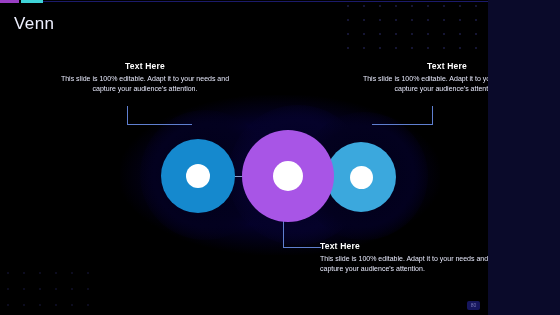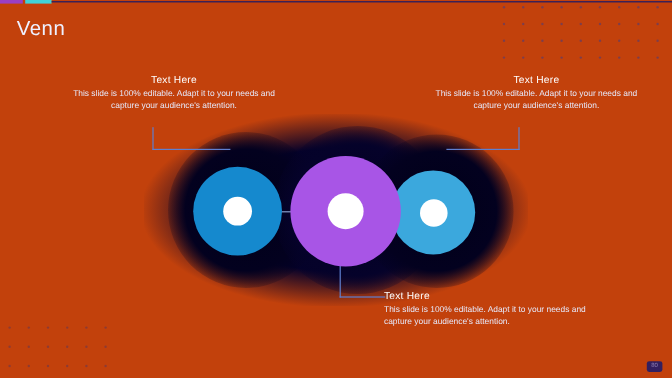--- a/index.html
+++ b/index.html
@@ -2,23 +2,23 @@
 <html><head>
 <meta charset="utf-8">
 <style>
   html, body {
     margin: 0;
     padding: 0;
     background: #0a0a2a;
   }
   #slide {
     position: relative;
-    width: 560px;
+    width: 488px;
     height: 315px;
-    background: #c2410c;
+    background: #000000;
     overflow: hidden;
     font-family: "Liberation Sans", sans-serif;
     color: #ffffff;
   }
 
   
   .venn-glow {
     position: absolute;
     left: 120px;
     top: 95px;
@@ -94,21 +94,21 @@
     font-size: 17px;
     letter-spacing: .4px;
     color: #eef0ff;
     font-weight: 400;
   }
 
   
   .tb { position: absolute; }
   .tb .head {
     font-size: 8.5px;
-    font-weight: normal;
+    font-weight: bold;
     color: #ffffff;
     letter-spacing: .2px;
     margin-bottom: 3px;
   }
   .tb .body {
     font-size: 7px;
     line-height: 1.45;
     color: #e6e8fa;
   }
   .tb-left  { left: 56px;  top: 61px;  width: 178px; text-align: center; }

